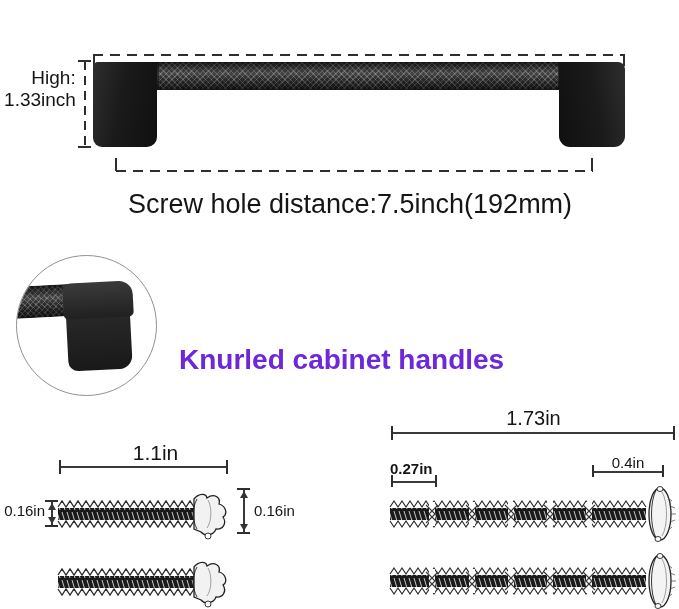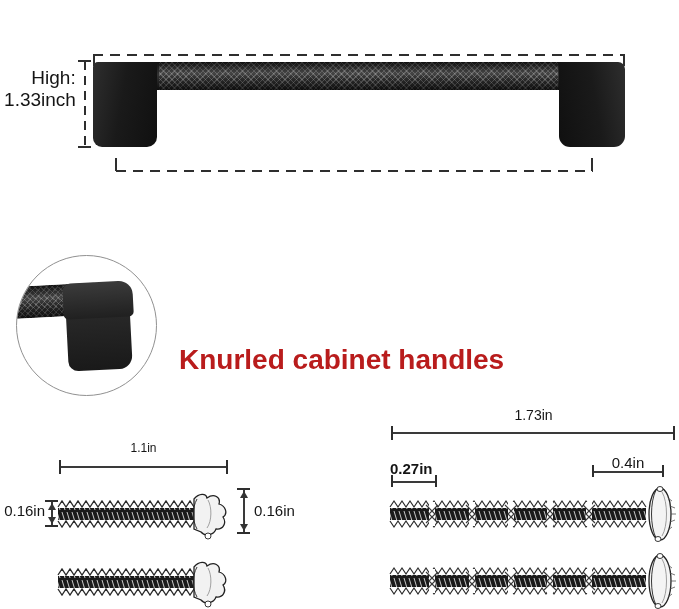--- a/index.html
+++ b/index.html
@@ -52,30 +52,31 @@
   <div class="tick-h" style="left:78px;top:60px;width:13px;"></div>
   <div class="tick-h" style="left:78px;top:146px;width:13px;"></div>
   <div class="lbl center" style="left:0px;top:67px;width:80px;font-size:19px;line-height:21.5px;">
     <span style="display:block;padding-left:27px;">High:</span>
     <span style="display:block;">1.33inch</span>
   </div>
 
   <div class="dash-h" style="left:116px;top:170px;width:477px;"></div>
   <div class="tick-v" style="left:115px;top:158px;height:13px;"></div>
   <div class="tick-v" style="left:591px;top:158px;height:13px;"></div>
+  <div class="lbl center" style="left:100px;top:189px;width:500px;font-size:27px;">Screw hole distance:7.5inch(192mm)</div>
 
   <div class="circle" style="left:16px;top:255px;width:141px;height:141px;">
     <div class="knurl rot" style="position:absolute;left:-14px;top:29px;width:94px;height:32px;border-radius:3px;"></div>
     <div class="rot" style="position:absolute;left:50px;top:44px;width:64px;height:70px;border-radius:4px 6px 13px 10px;background:linear-gradient(180deg,#2c2c2c,#191919);"></div>
     <div class="rot" style="position:absolute;left:46px;top:26px;width:70px;height:36px;border-radius:8px 14px 5px 5px;background:linear-gradient(180deg,#3b3b3b,#202020);"></div>
   </div>
 
-  <div class="lbl" style="left:179px;top:344px;font-size:28px;font-weight:700;color:#b91c1c;">Knurled cabinet handles</div>
-
-  <div class="lbl center" style="left:60px;top:441px;width:167px;font-size:12px;">1.1in</div>
+  <div class="lbl" style="left:179px;top:344px;font-size:28px;font-weight:700;color:#6d28d9;">Knurled cabinet handles</div>
+
+  <div class="lbl center" style="left:72px;top:441px;width:167px;font-size:21px;">1.1in</div>
   <div class="dim-h" style="left:60px;top:466px;width:167px;"></div>
   <div class="tick-v" style="left:59px;top:460px;height:14px;"></div>
   <div class="tick-v" style="left:226px;top:460px;height:14px;"></div>
 
   <div class="lbl right" style="left:1px;top:502px;width:44px;font-size:15px;">0.16in</div>
   <div class="dim-v" style="left:51px;top:501px;height:26px;"></div>
   <div class="tick-h" style="left:45px;top:500px;width:13px;"></div>
   <div class="tick-h" style="left:45px;top:525px;width:13px;"></div>
   <div class="arr-up" style="left:48px;top:503px;"></div>
   <div class="arr-dn" style="left:48px;top:517px;"></div>
@@ -114,21 +115,21 @@
     </g>
     <rect x="2" y="21" width="136" height="12" fill="url(#thp)"></rect>
     <g>
       <path d="M138,12 C143,6 150,6 151,11 C158,6 165,10 163,17 C170,19 172,27 167,30 C171,36 167,43 160,42 C158,48 149,50 145,45 L138,42 Z" fill="#f2f2f2" stroke="#222" stroke-width="1.3"></path>
       <path d="M141,12 C136,21 136,33 141,42" stroke="#222" stroke-width="0.9" fill="none"></path>
       <path d="M152,13 C156,20 156,34 151,41" stroke="#8a8a8a" stroke-width="0.8" fill="none"></path>
       <circle cx="152" cy="49" r="3" fill="#fff" stroke="#222" stroke-width="0.9"></circle>
     </g>
   </svg>
 
-  <div class="lbl center" style="left:392px;top:407px;width:283px;font-size:14px;">1.73in</div>
+  <div class="lbl center" style="left:392px;top:407px;width:283px;font-size:20px;">1.73in</div>
   <div class="dim-h" style="left:392px;top:432px;width:283px;"></div>
   <div class="tick-v" style="left:391px;top:426px;height:14px;"></div>
   <div class="tick-v" style="left:673px;top:426px;height:14px;"></div>
 
   <div class="lbl" style="left:390px;top:460px;font-size:15px;font-weight:bold;">0.27in</div>
   <div class="dim-h" style="left:392px;top:481px;width:45px;"></div>
   <div class="tick-v" style="left:391px;top:475px;height:12px;"></div>
   <div class="tick-v" style="left:435px;top:475px;height:12px;"></div>
 
   <div class="lbl center" style="left:593px;top:454px;width:70px;font-size:15px;">0.4in</div>

